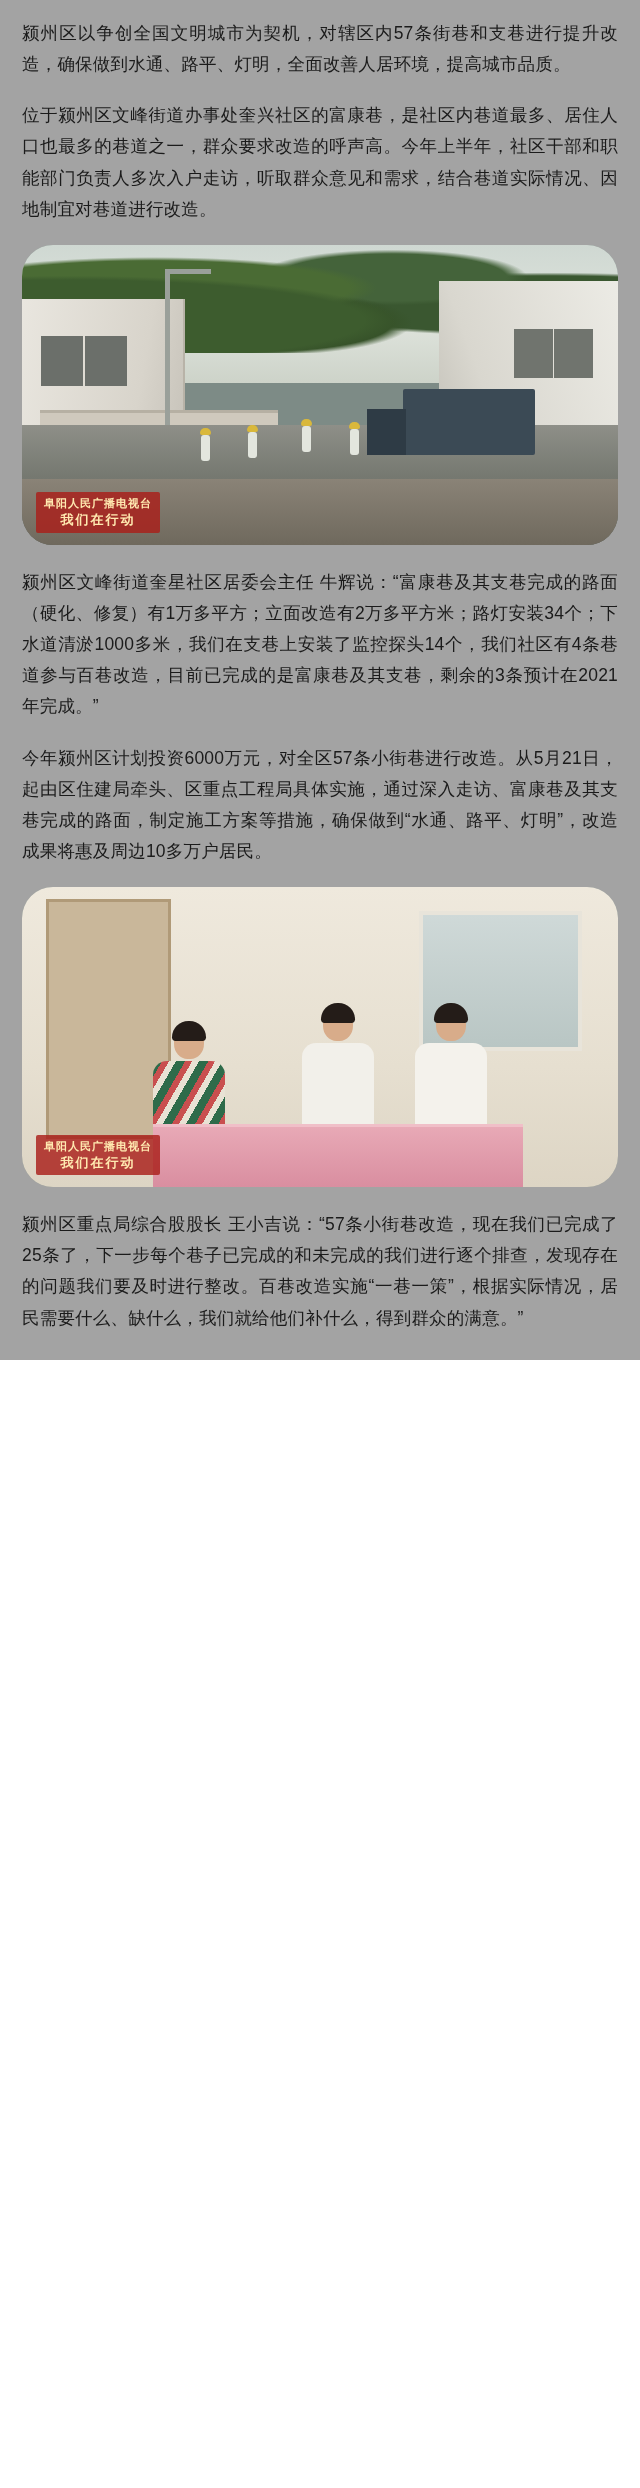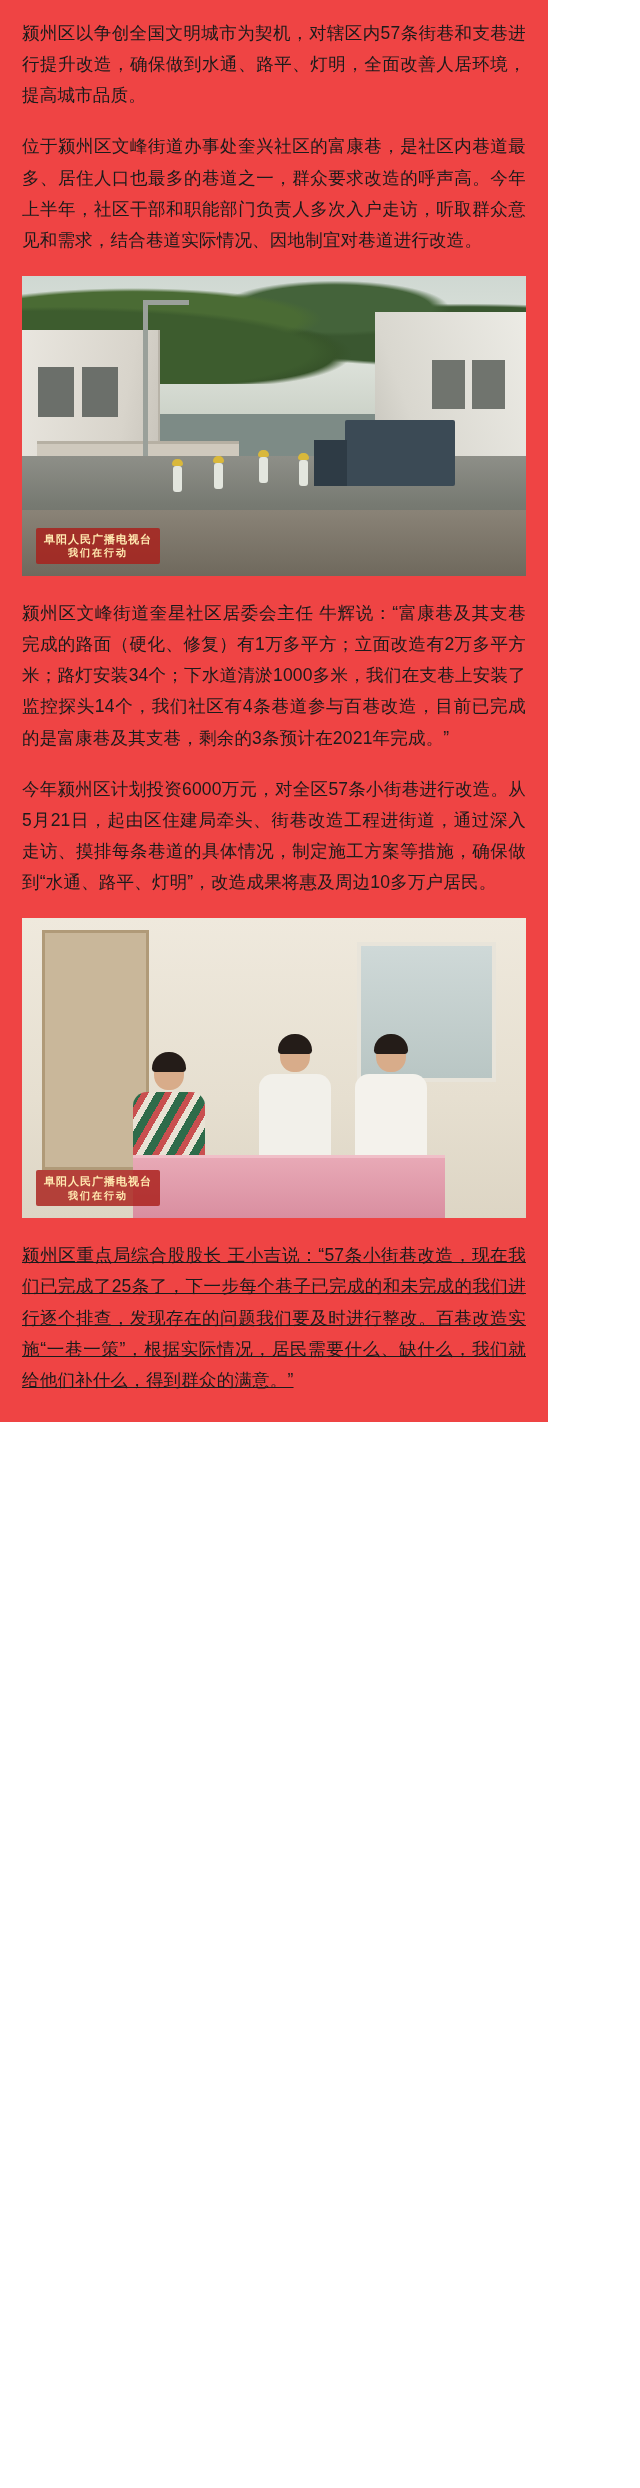--- a/index.html
+++ b/index.html
@@ -5,48 +5,48 @@
   html, body {
     margin: 0;
     padding: 0;
   }
   body {
     width: 640px;
     background: #ffffff;
     font-family: "Liberation Sans", "DejaVu Sans", sans-serif;
   }
   .page {
-    width: 548px;
+    width: 640px;
     box-sizing: border-box;
     padding: 18px 22px 26px 22px;
-    background: #ef4444;
+    background: #a3a3a3;
   }
   p.para {
     margin: 0 0 20px 0;
     font-size: 17.5px;
     line-height: 1.78;
     color: #1b1b1b;
     text-align: justify;
     text-justify: inter-ideograph;
     letter-spacing: 0.2px;
   }
   p.para:last-child {
     margin-bottom: 0;
-    text-decoration: underline;
   }
   .figure {
     margin: 4px 0 22px 0;
     display: block;
   }
   .photo {
     position: relative;
     width: 100%;
     height: 300px;
     overflow: hidden;
     background: #7d8b86;
+    border-radius: 31px;
   }
   
   .p1-sky {
     position: absolute;
     left: 0; top: 0; width: 100%; height: 46%;
     background: linear-gradient(#cfd8d2 0%, #dfe4dd 55%, #cdd3c9 100%);
   }
   .p1-trees {
     position: absolute;
     left: 0; top: 0; width: 100%; height: 36%;
@@ -200,21 +200,21 @@
     font-size: 11px;
     line-height: 1.35;
     letter-spacing: 1px;
     text-align: center;
     border-radius: 2px;
     font-family: "Liberation Serif", "DejaVu Serif", serif;
     font-weight: bold;
   }
   .watermark .wm-line2 {
     display: block;
-    font-size: 10px;
+    font-size: 13px;
     letter-spacing: 2px;
   }
 </style>
 </head>
 <body>
 
 <div class="page">
 
   <p class="para">颍州区以争创全国文明城市为契机，对辖区内57条街巷和支巷进行提升改造，确保做到水通、路平、灯明，全面改善人居环境，提高城市品质。</p>
 
@@ -241,21 +241,21 @@
       </div>
     </div>
   </div>
 
   <p class="para">颍州区文峰街道奎星社区居委会主任 牛辉说：“富康巷及其支巷完成的路面（硬化、修复）有1万多平方；立面改造有2万多平方米；路灯安装34个；下水道清淤1000多米，我们在支巷上安装了监控探头14个，我们社区有4条巷道参与百巷改造，目前已完成的是富康巷及其支巷，剩余的3条预计在2021年完成。”</p>
 
 
 
 
 
-  <p class="para">今年颍州区计划投资6000万元，对全区57条小街巷进行改造。从5月21日，起由区住建局牵头、街巷改造工程进街道，通过深入走访、摸排每条巷道的具体情况，制定施工方案等措施，确保做到“水通、路平、灯明”，改造成果将惠及周边10多万户居民。</p>
+  <p class="para">今年颍州区计划投资6000万元，对全区57条小街巷进行改造。从5月21日，起由区住建局牵头、区重点工程局具体实施，通过深入走访、富康巷及其支巷完成的路面，制定施工方案等措施，确保做到“水通、路平、灯明”，改造成果将惠及周边10多万户居民。</p>
 
   <div class="figure">
     <div class="photo">
       <div class="p2-wall"></div>
       <div class="p2-door"></div>
       <div class="p2-window"></div>
       <div class="person pA">
         <div class="hair"></div>
         <div class="head"></div>
         <div class="body"></div>

